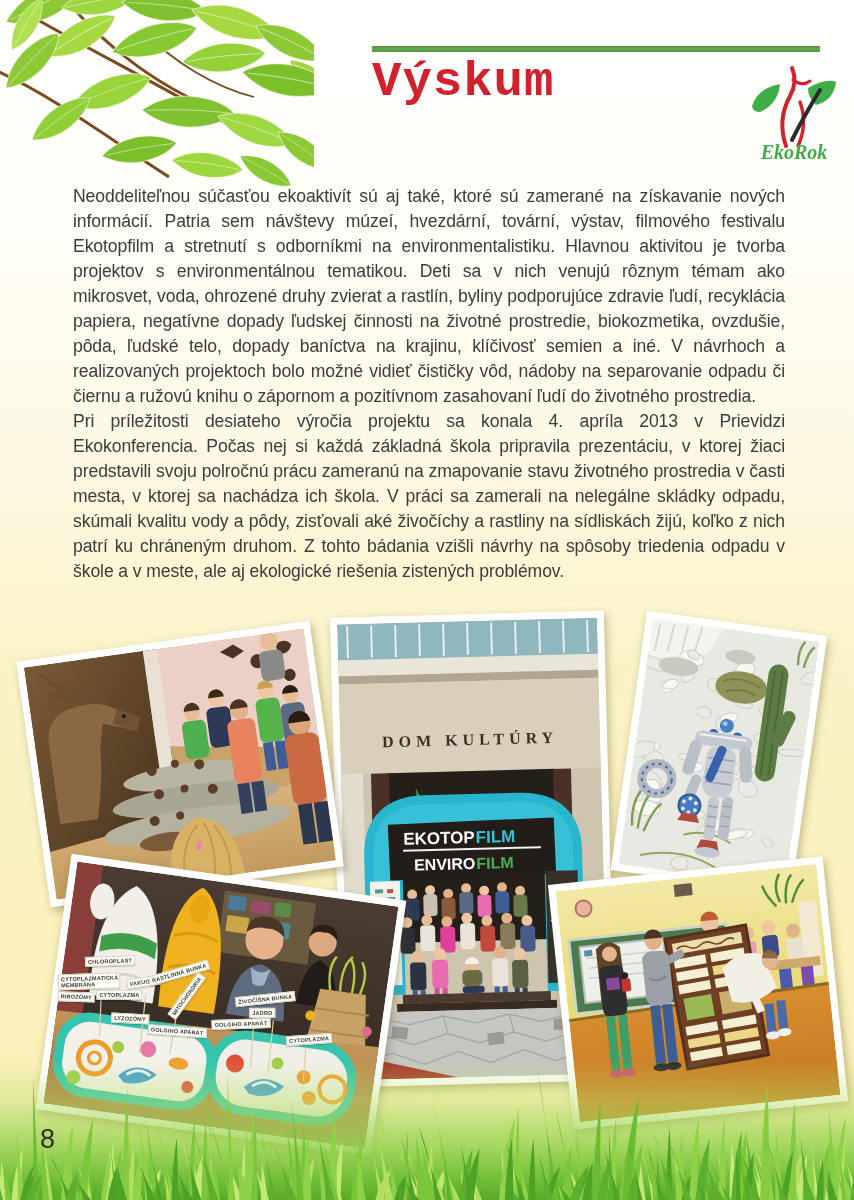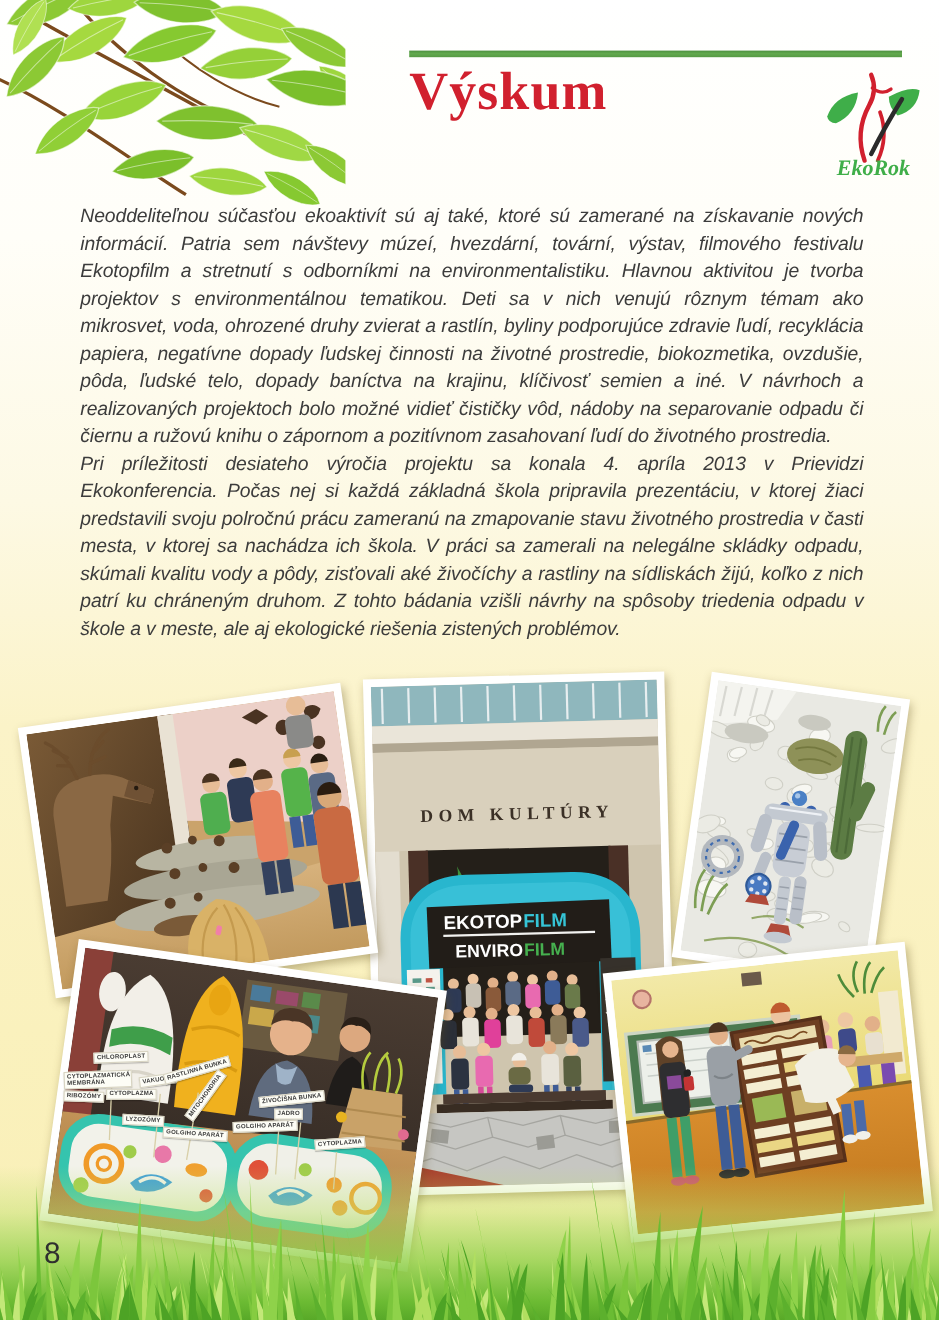--- a/index.html
+++ b/index.html
@@ -3,27 +3,27 @@
 <meta charset="utf-8">
 <style>
   html,body{margin:0;padding:0;}
   body{width:854px;height:1200px;font-family:"Liberation Sans",sans-serif;}
   .page{position:relative;width:854px;height:1200px;overflow:hidden;
     background:linear-gradient(180deg,#ffffff 0%,#fffef8 18%,#fdf9e4 38%,#fbf3c8 55%,#faf1bd 78%,#f9efb6 100%);}
   
   .rule{position:absolute;left:372px;top:46px;width:448px;height:6px;
     background:linear-gradient(180deg,#4d9040 0%,#62a94e 45%,#569a44 100%);}
   .title{position:absolute;left:372px;top:56px;margin:0;
-    font-family:Liberation Serif, serif;font-weight:700;font-size:49px;line-height:1.1;
+    font-family:Liberation Mono, monospace;font-weight:700;font-size:49px;line-height:1.1;
     color:#d1202e;letter-spacing:1px;}
   .logo{position:absolute;left:744px;top:62px;width:100px;height:102px;text-align:right;}
   
   .bodytext{position:absolute;left:73px;top:184px;width:712px;z-index:5;
     color:#3c3c3c;font-size:17.6px;line-height:25px;text-align:justify;letter-spacing:-0.1px;}
-  .bodytext p{margin:0;font-style:italic;}
+  .bodytext p{margin:0;}
   
   .leaves{position:absolute;left:-6px;top:-8px;z-index:2;}
   
   .photo{position:absolute;background:#fff;padding:7px;
     box-shadow:2px 4px 9px rgba(95,75,25,.38);z-index:11;}
   .photo svg{display:block;}
   .ph-museum{left:32px;top:640px;transform:rotate(-8deg);z-index:12;}
   .ph-ekotop{left:336px;top:614px;transform:rotate(-1.5deg);z-index:11;}
   .ph-robot{left:628px;top:622px;transform:rotate(8deg);z-index:12;}
   .ph-cell{left:52px;top:876px;transform:rotate(8deg);z-index:14;}

